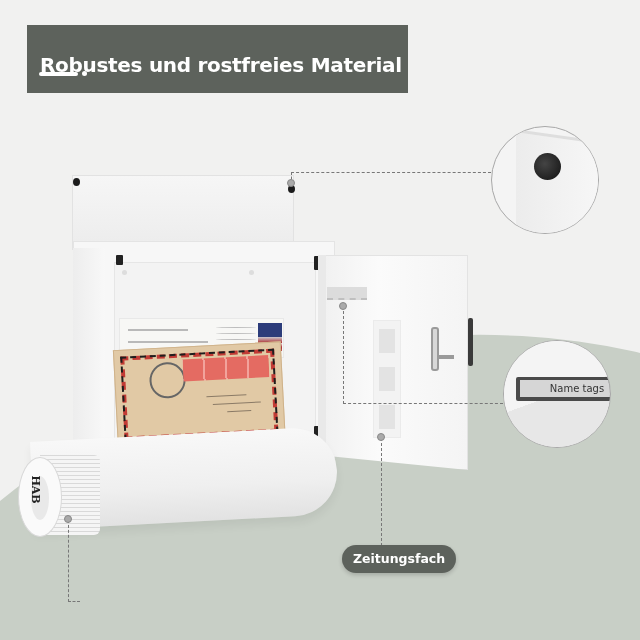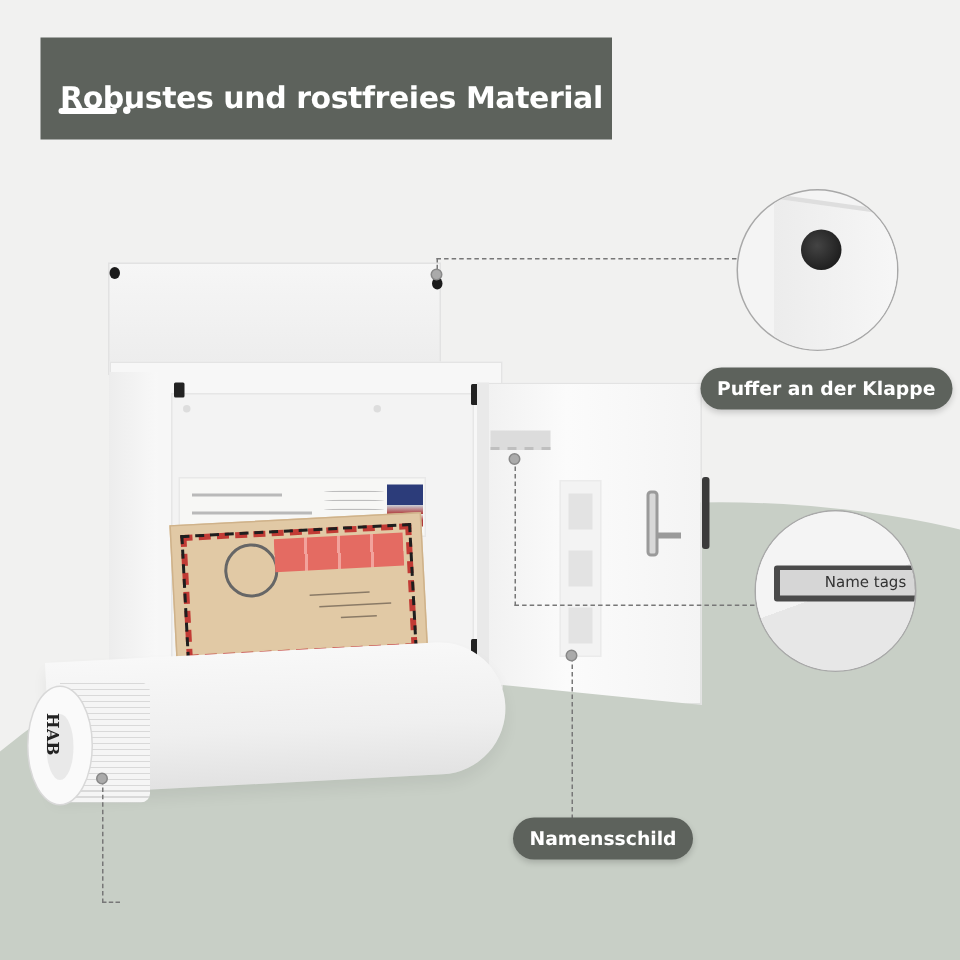--- a/index.html
+++ b/index.html
@@ -132,29 +132,28 @@
       <div class="np-mast">HAB</div>
     </div>
   </div>
 
   <div class="callout-line" style="left:291px;top:172px;width:200px;height:12px;border-top-width:1px;border-left-width:1px"></div>
   <div class="dot" style="left:287px;top:179px"></div>
   <div class="zoom-circle zc1" style="left:491px;top:126px;width:108px;height:108px">
     <div class="zc1-panel"></div>
     <div class="bumper"></div>
   </div>
-  <div class="pill" style="left:467px;top:245px">Puffer an der Klappe</div>
 
   <div class="callout-line" style="left:343px;top:306px;width:160px;height:98px;border-left-width:1px;border-bottom-width:1px"></div>
   <div class="dot" style="left:339px;top:302px"></div>
   <div class="zoom-circle zc2" style="left:503px;top:340px;width:108px;height:108px">
     <div class="zc2-bg"></div>
     <div class="tag-frame"></div>
     <div class="tag-label">Name tags</div>
   </div>
 
   <div class="callout-line" style="left:381px;top:438px;width:1px;height:108px;border-left-width:1px"></div>
   <div class="dot" style="left:377px;top:433px"></div>
-  <div class="pill" style="left:342px;top:545px">Namensschild</div>
+  <div class="pill" style="left:342px;top:545px">Zeitungsfach</div>
 
   <div class="callout-line" style="left:68px;top:520px;width:12px;height:82px;border-left-width:1px;border-bottom-width:1px"></div>
   <div class="dot" style="left:64px;top:515px"></div>
 </div>
 
 </body></html>

